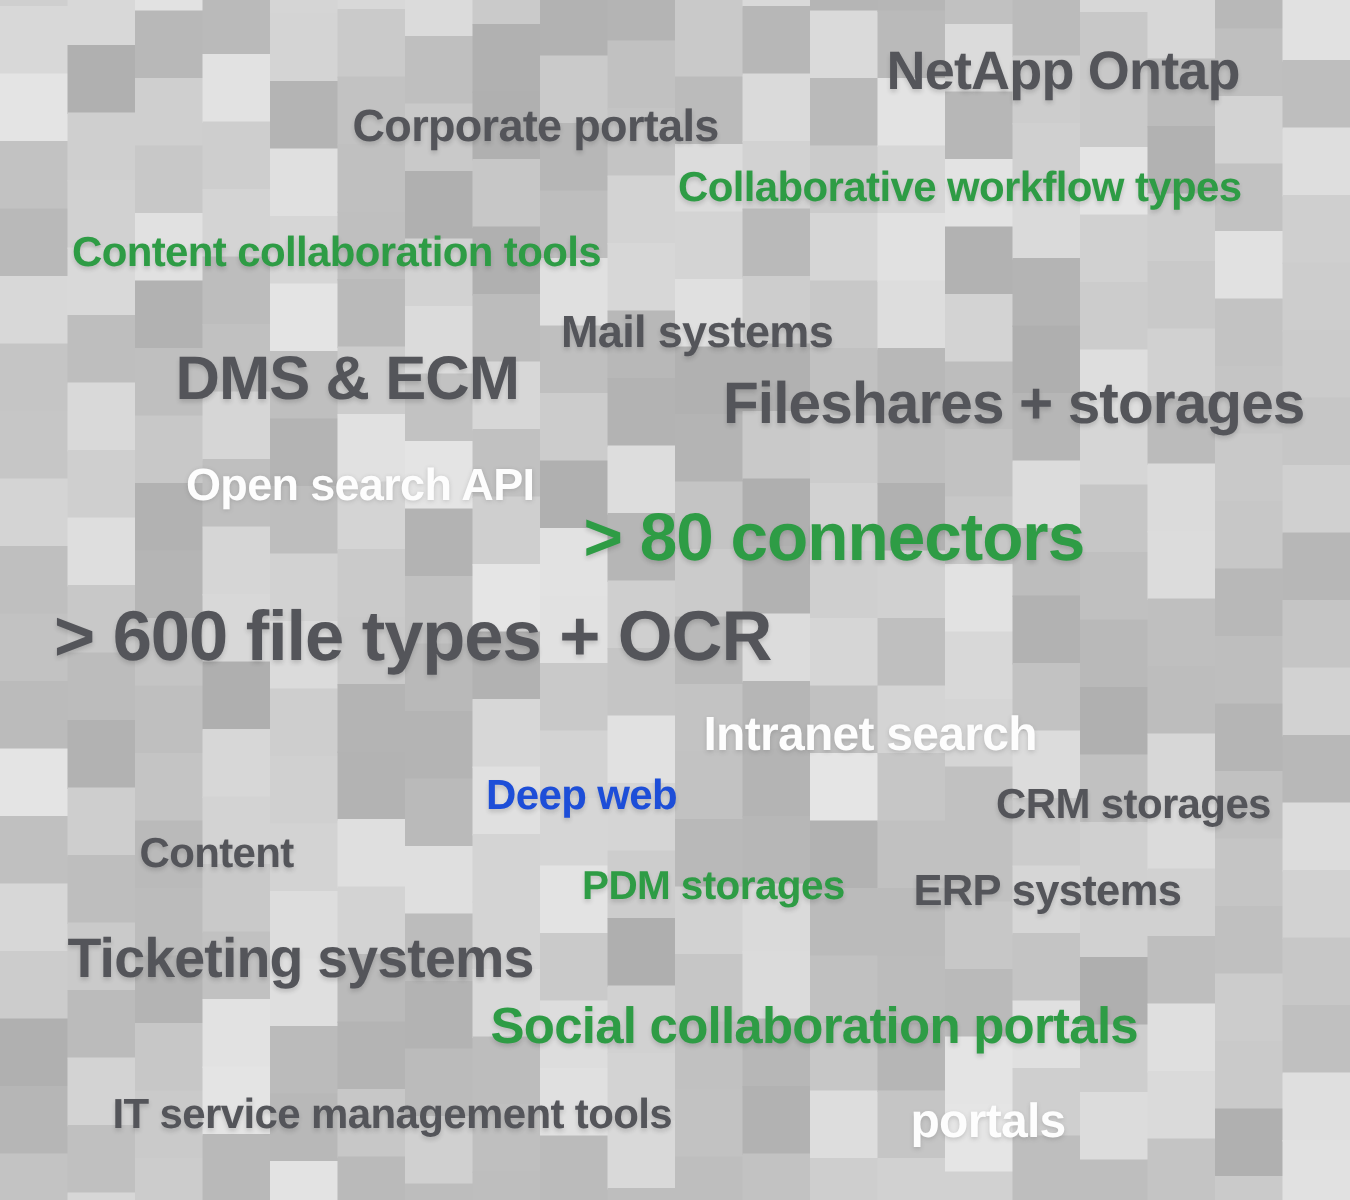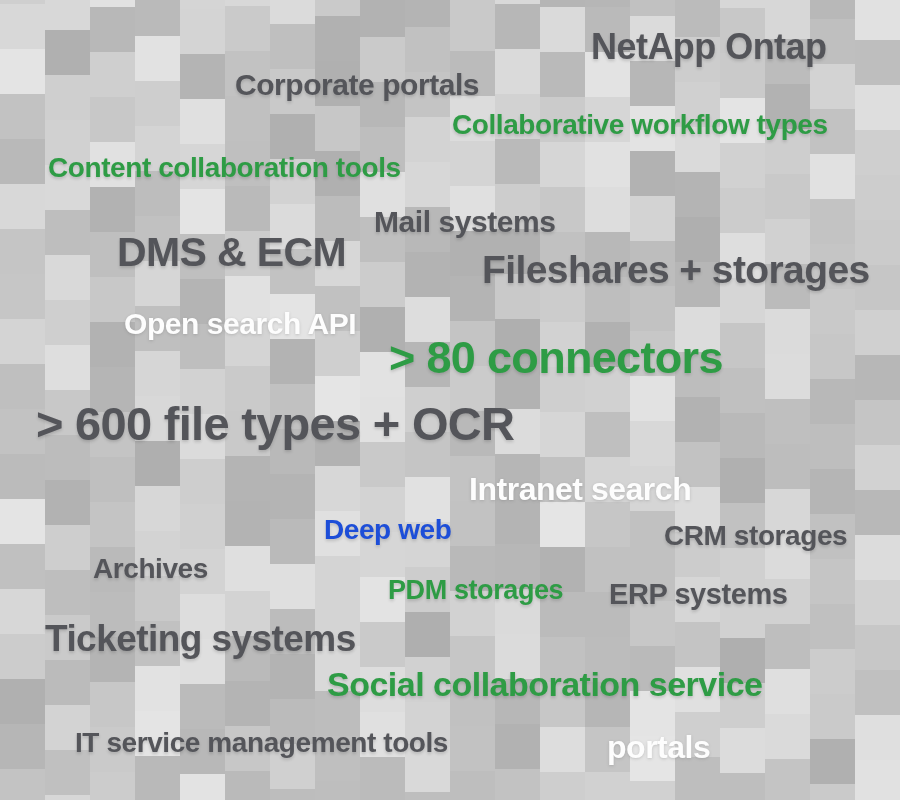--- a/index.html
+++ b/index.html
@@ -413,21 +413,21 @@
       <span class="word green" style="left: 48px; top: 154px; font-size: 28px; color: rgb(46, 156, 69);">Content collaboration tools</span>
       <span class="word dark" style="left: 374px; top: 207px; font-size: 30px; color: rgb(84, 85, 90);">Mail systems</span>
       <span class="word dark" style="left: 117px; top: 232px; font-size: 41px; color: rgb(84, 85, 90);">DMS &amp; ECM</span>
       <span class="word dark" style="left: 482px; top: 250px; font-size: 39px; color: rgb(84, 85, 90);">Fileshares + storages</span>
       <span class="word white" style="left: 124px; top: 309px; font-size: 30px; color: rgb(253, 253, 253);">Open search API</span>
       <span class="word green" style="left: 389px; top: 335px; font-size: 45px; color: rgb(46, 156, 69);">&gt; 80 connectors</span>
       <span class="word dark" style="left: 36px; top: 400px; font-size: 47px; color: rgb(84, 85, 90);">&gt; 600 file types + OCR</span>
       <span class="word white" style="left: 469px; top: 473px; font-size: 32px; color: rgb(253, 253, 253);">Intranet search</span>
       <span class="word dark" style="left: 296px; top: 516px; font-size: 28px; color: #1d4ed8; margin-left: 28px;">Deep web</span>
       <span class="word dark" style="left: 664px; top: 522px; font-size: 28px; color: rgb(84, 85, 90);">CRM storages</span>
-      <span class="word dark" style="left: 93px; top: 555px; font-size: 28px; color: rgb(84, 85, 90);">Archives</span>
+      <span class="word dark" style="left: 93px; top: 555px; font-size: 28px; color: rgb(84, 85, 90);">Content</span>
       <span class="word green" style="left: 388px; top: 577px; font-size: 27px; color: rgb(46, 156, 69);">PDM storages</span>
       <span class="word dark" style="left: 609px; top: 580px; font-size: 29px; color: rgb(84, 85, 90);">ERP systems</span>
       <span class="word dark" style="left: 45px; top: 620px; font-size: 37px; color: rgb(84, 85, 90);">Ticketing systems</span>
-      <span class="word green" style="left: 327px; top: 667px; font-size: 34px; color: rgb(46, 156, 69);">Social collaboration service</span>
+      <span class="word green" style="left: 327px; top: 667px; font-size: 34px; color: rgb(46, 156, 69);">Social collaboration portals</span>
       <span class="word white" style="left: 607px; top: 731px; font-size: 32px; color: rgb(253, 253, 253);">portals</span>
       <span class="word dark" style="left: 75px; top: 729px; font-size: 28px; color: rgb(84, 85, 90);">IT service management tools</span>
     </div>
 </div>
 
 </body></html>

